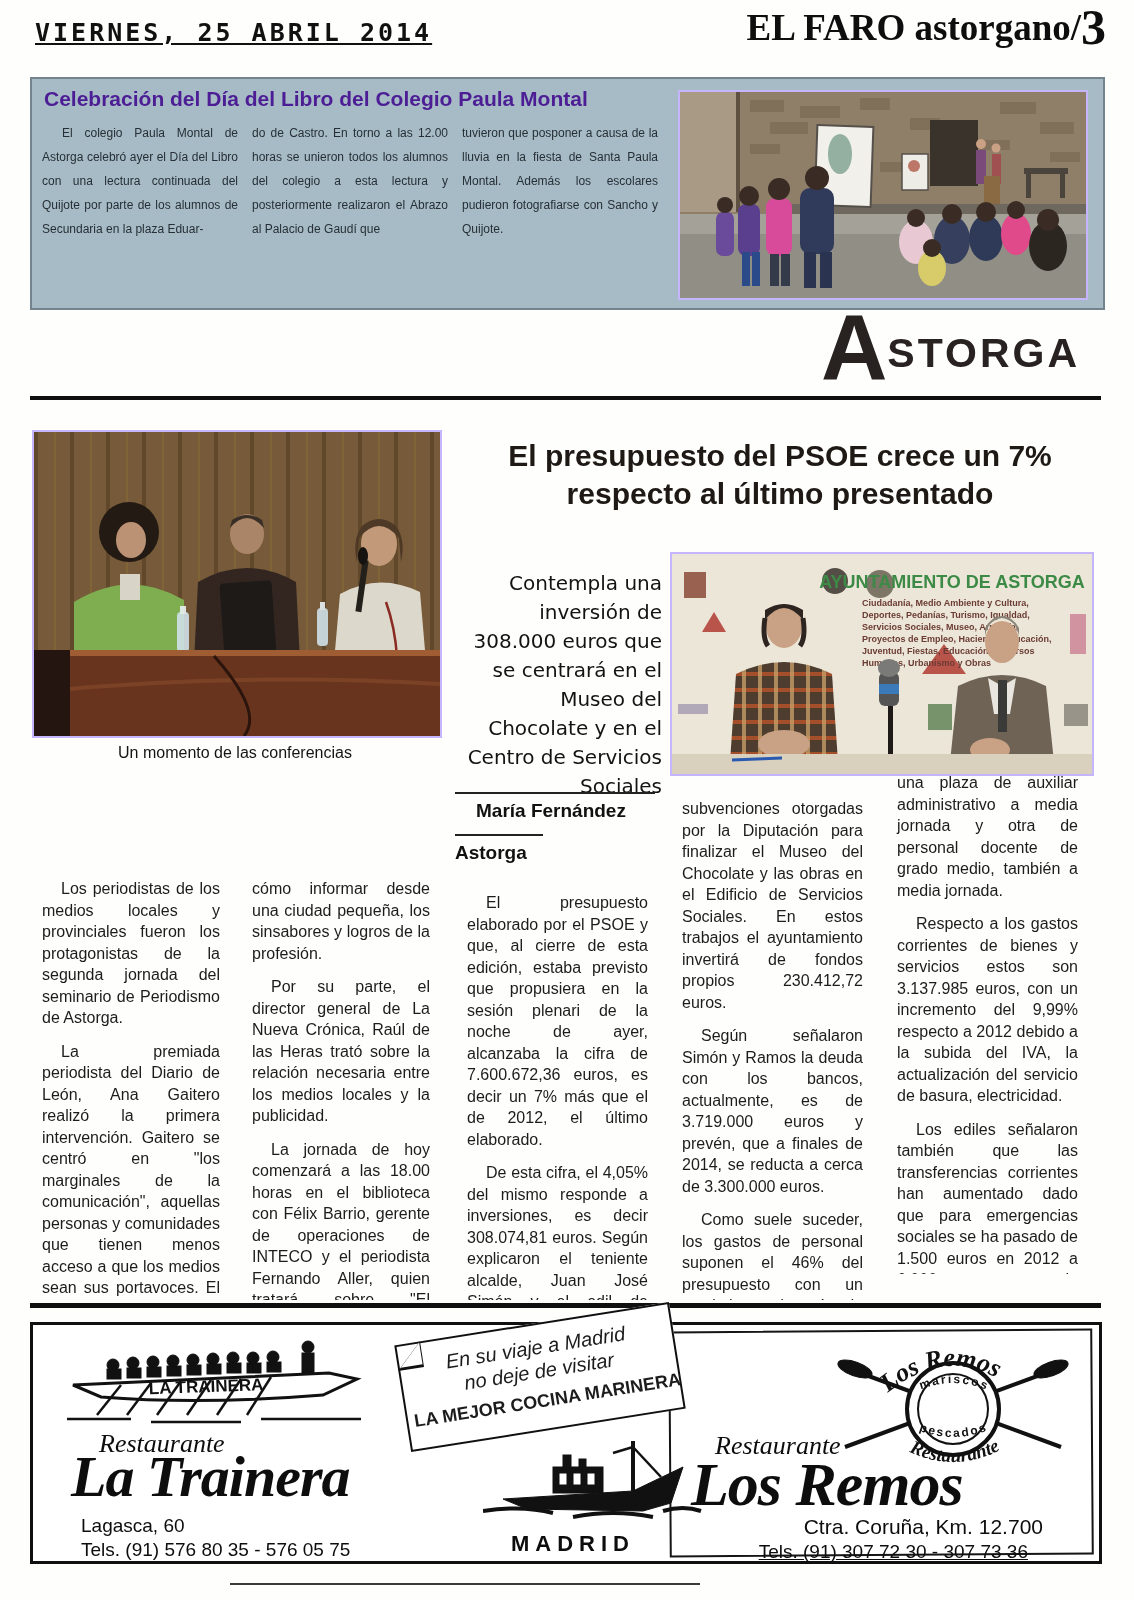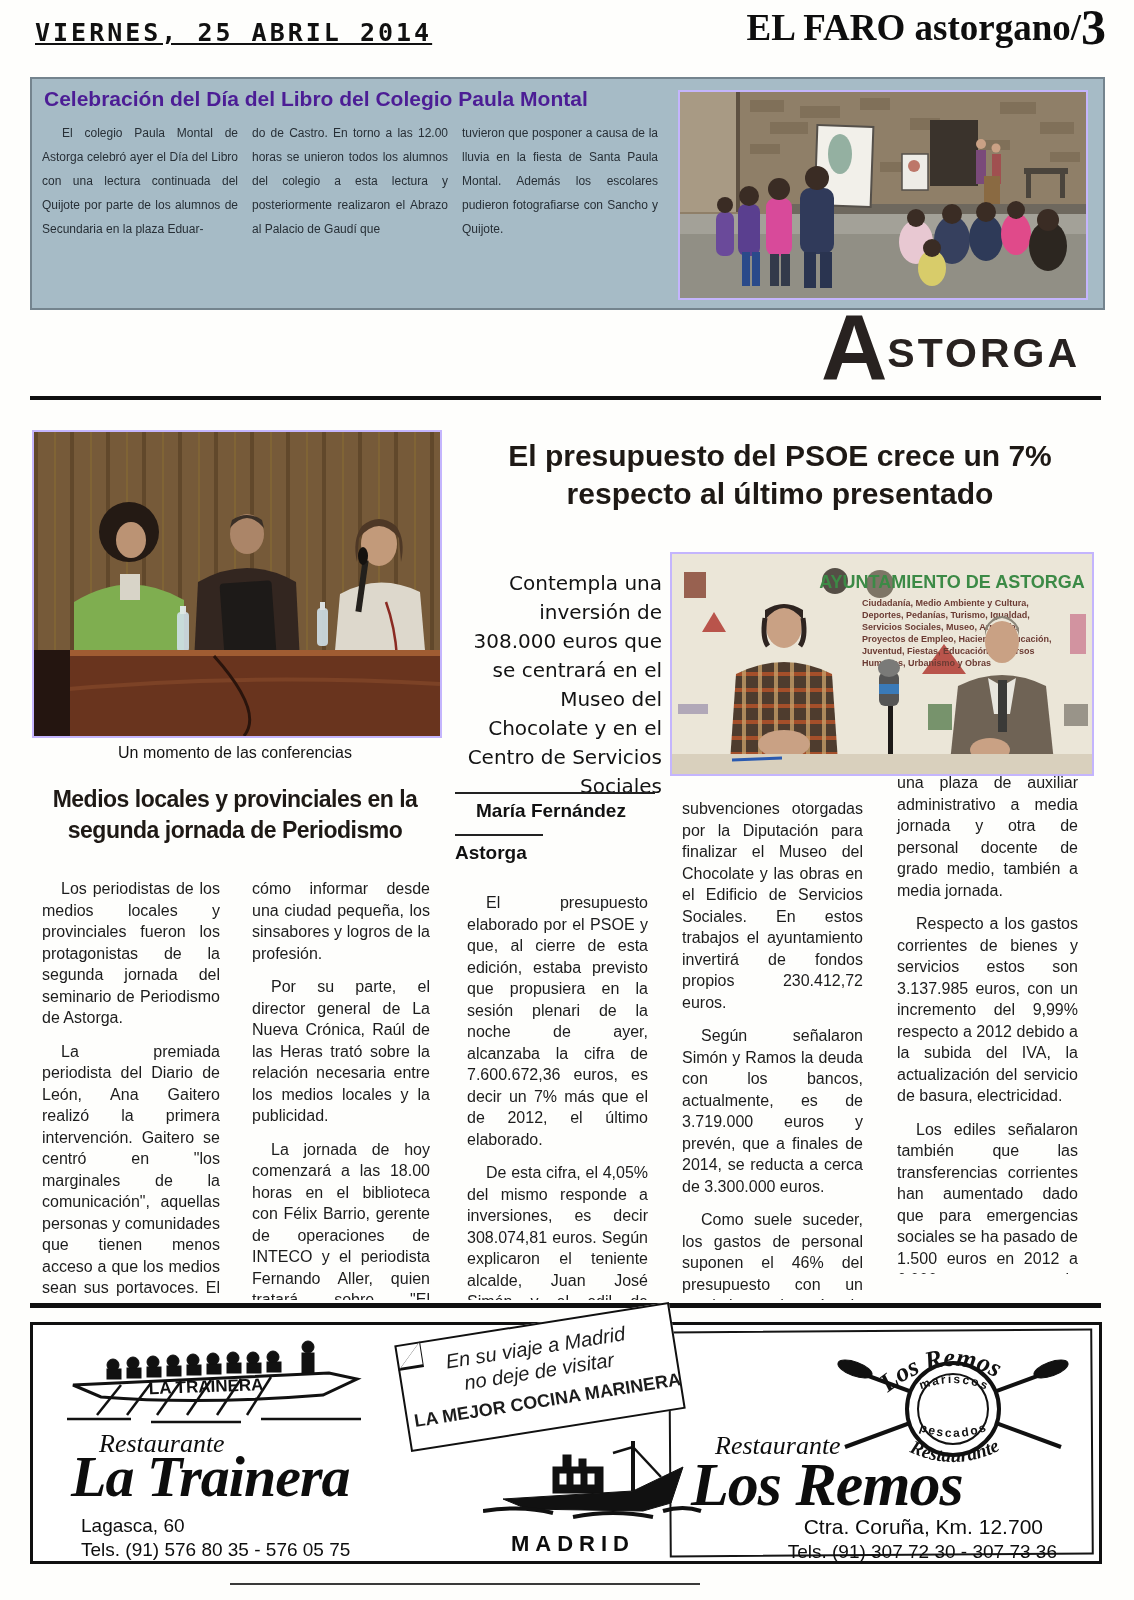--- a/index.html
+++ b/index.html
@@ -189,24 +189,20 @@
         <rect x="0" y="218" width="406" height="86" fill="#69341e"></rect>
         <rect x="0" y="218" width="406" height="6" fill="#a05c32"></rect>
         <path d="M0,260 Q200,240 406,252" stroke="#7c4226" stroke-width="4" fill="none"></path>
         <path d="M180,224 Q230,280 210,304" stroke="#2a140c" stroke-width="3" fill="none"></path>
         <rect x="0" y="218" width="36" height="86" fill="#241510"></rect>
       </g>
     </svg>
   </div>
   <div class="abs caption" style="left:32px;top:744px;width:406px;">Un momento de las conferencias</div>
 
-  <div class="abs headline hl-medios" style="left:30px;top:784px;width:410px;">
-    <div>Medios locales y provinciales en la</div>
-    <div>segunda jornada de Periodismo</div>
-  </div>
 
   <div class="abs bodycol" style="left:30px;top:866px;width:202px;height:434px;">
     <p>Los periodistas de los medios locales y provinciales fueron los protagonistas de la segunda jornada del seminario de Periodismo de Astorga.</p>
     <p>La premiada periodista del Diario de León, Ana Gaitero realizó la primera intervención. Gaitero se centró en "los marginales de la comunicación", aquellas personas y comunidades que tienen menos acceso a que los medios sean sus portavoces. El redactor jefe de EL FARO Astorgano, Enrique Ramos trato sobre</p>
   </div>
   <div class="abs bodycol" style="left:240px;top:866px;width:202px;height:434px;">
     <p class="cont">cómo informar desde una ciudad pequeña, los sinsabores y logros de la profesión.</p>
     <p>Por su parte, el director general de La Nueva Crónica, Raúl de las Heras trató sobre la relación necesaria entre los medios locales y la publicidad.</p>
     <p>La jornada de hoy comenzará a las 18.00 horas en el biblioteca con Félix Barrio, gerente de operaciones de INTECO y el periodista Fernando Aller, quien tratará sobre "El profesional en un mundo de cambios".</p>
   </div>
@@ -412,18 +408,18 @@
         <textPath href="#arcPes" startOffset="4">pescados</textPath>
       </text>
       <text font-family="Liberation Serif,serif" font-style="italic" font-weight="bold" font-size="19" fill="#111">
         <textPath href="#arcRes" startOffset="28">Restaurante</textPath>
       </text>
     </svg>
 
     <div class="abs rest-label" style="left:682px;top:106px;">Restaurante</div>
     <div class="abs script-name" style="left:658px;top:124px;font-size:62px;">Los Remos</div>
     <div class="abs ad-addr" style="right:56px;top:190px;font-size:21px;">Ctra. Coruña, Km. 12.700</div>
-    <div class="abs ad-addr" style="right:42px;top:216px;">Tels. (91) 307 72 30 - 307 73 36</div>
+    <div class="abs ad-addr" style="right:71px;top:216px;text-decoration:underline;">Tels. (91) 307 72 30 - 307 73 36</div>
   </div>
 
   <div class="abs" style="left:230px;top:1583px;width:470px;height:2px;background:#3a3a3a;"></div>
 
 </div>
 
 </body></html>

